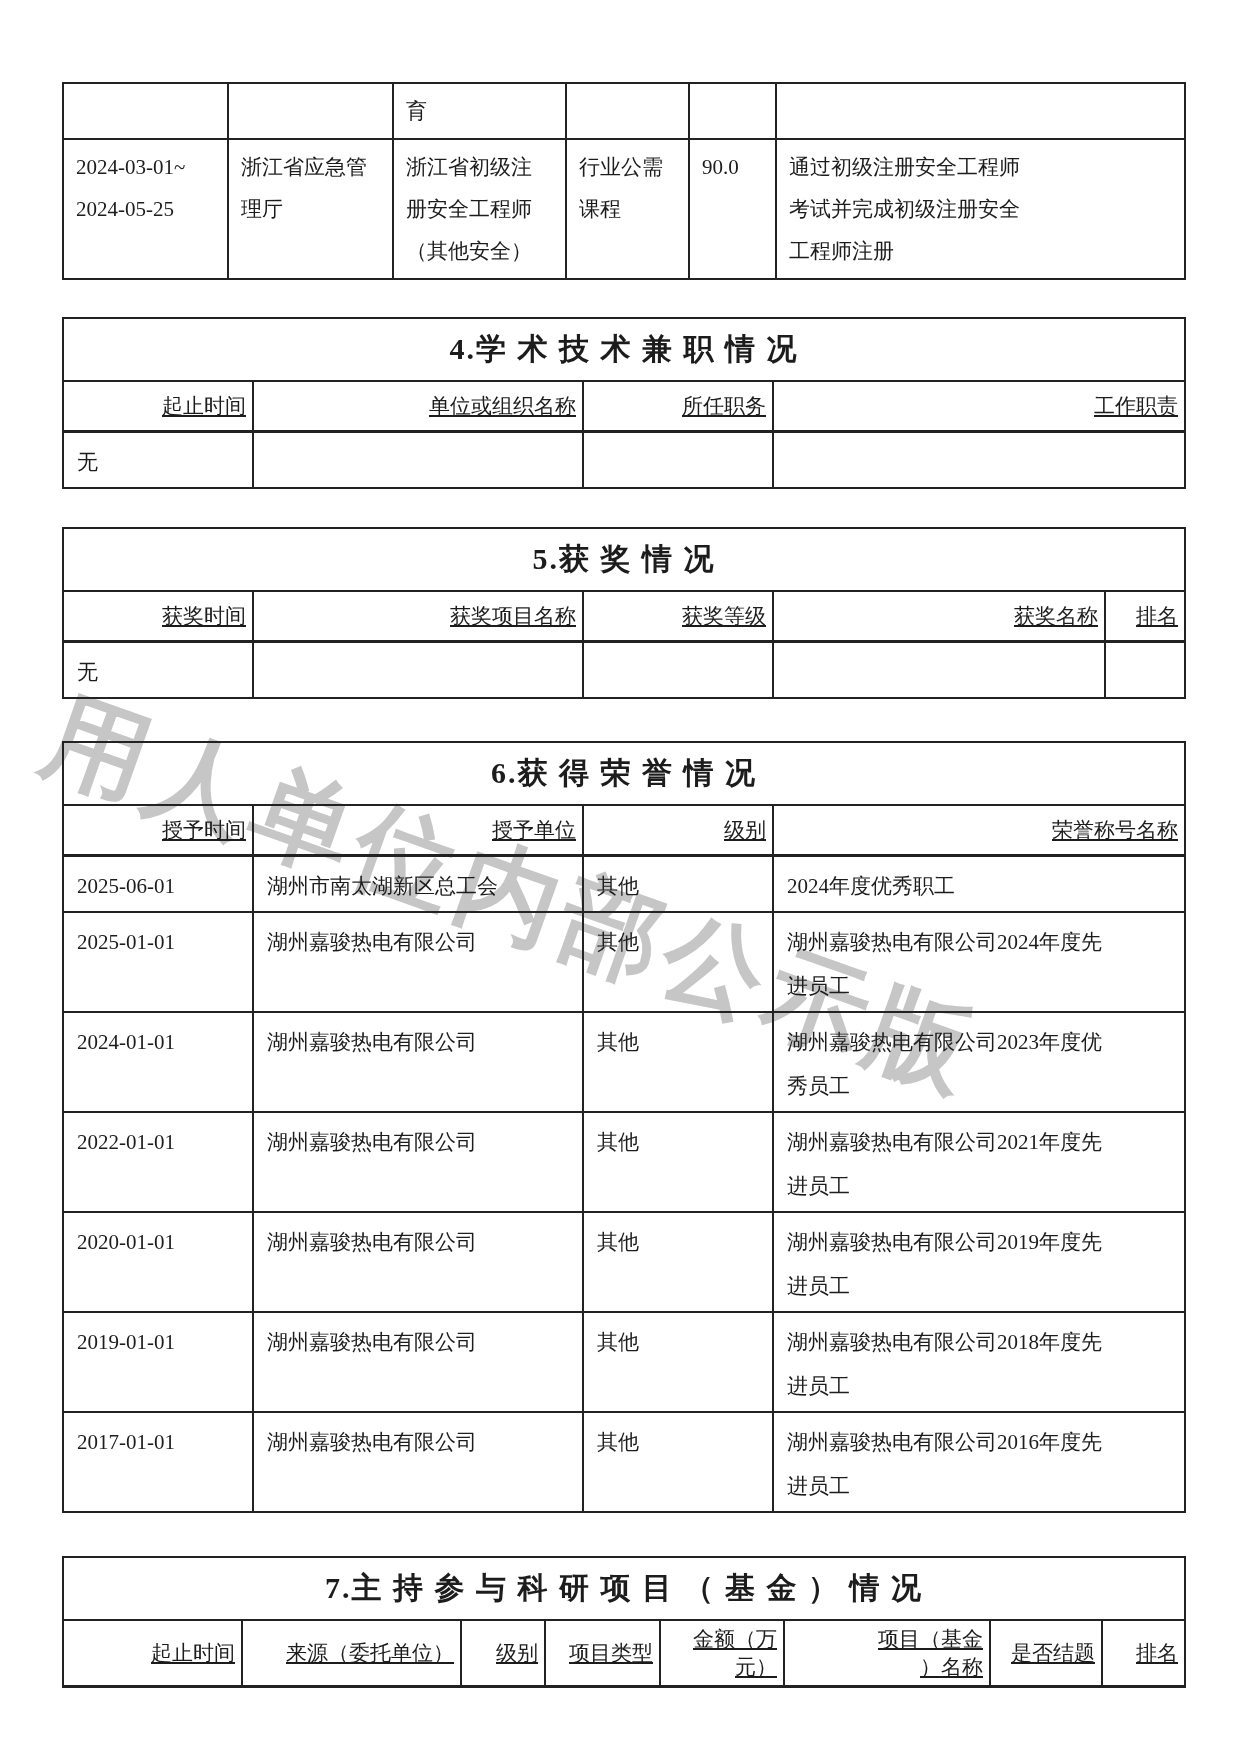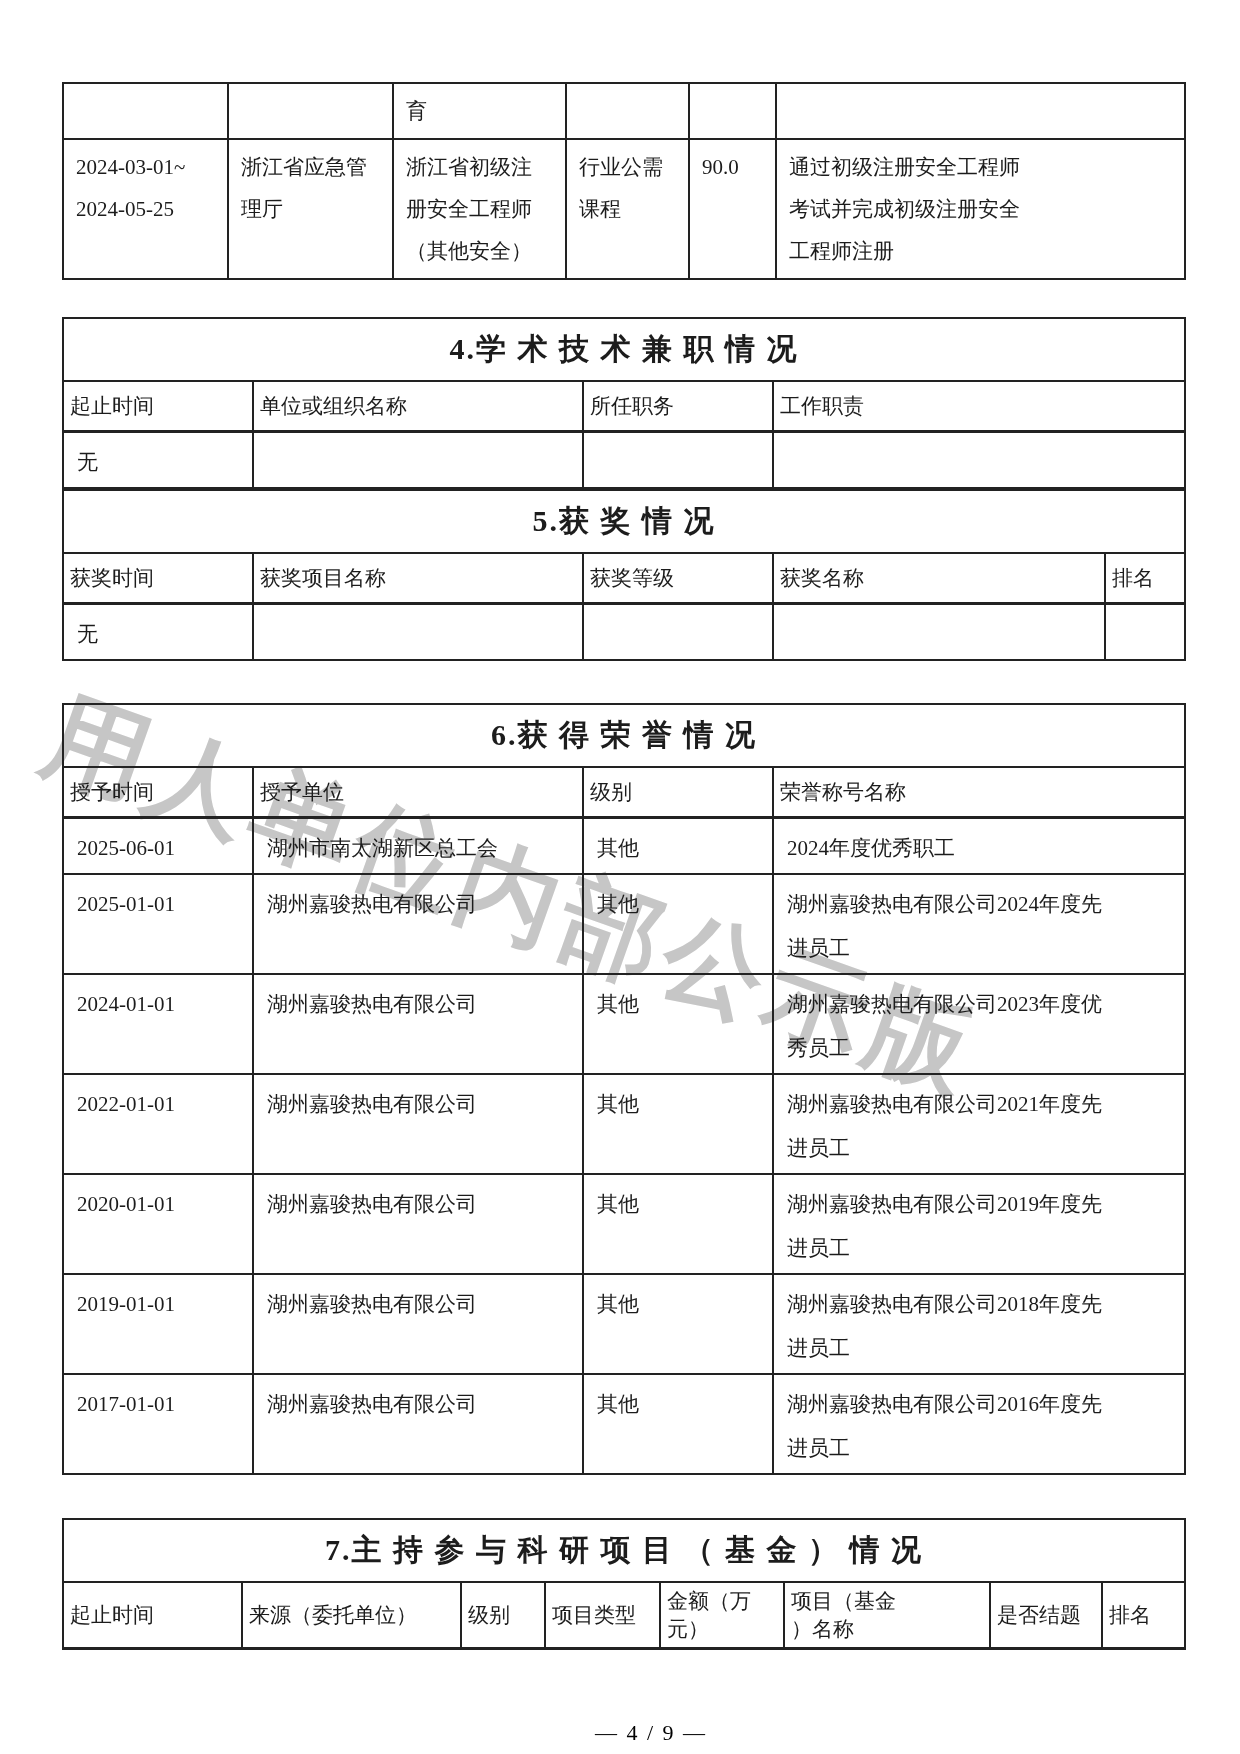--- a/index.html
+++ b/index.html
@@ -45,44 +45,45 @@
     overflow: hidden;
   }
   .title-cell {
     text-align: center;
     font-weight: bold;
     font-size: 30px;
     letter-spacing: 2px;
     padding: 10px 4px;
   }
   th.hdr {
-    text-align: left;
+    text-align: right;
     vertical-align: middle;
     padding: 10px 6px;
     border-bottom-width: 3px;
     white-space: pre-line;
+    text-decoration: underline;
   }
   td.cell {
     text-align: left;
     vertical-align: top;
     padding: 7px 13px 3px 13px;
     line-height: 44px;
     white-space: pre-line;
   }
   
   .t-cont td.cell { line-height: 42px; padding: 6px 12px; }
   .t-cont .r1 td { height: 54px; }
   .t-cont .r2 td { height: 140px; }
   .t4 .data td, .t5 .data td { height: 54px; }
   .t6 .single td { height: 56px; }
   .t6 .double td { height: 98px; }
   .t7 th.hdr { height: 64px; padding: 4px 6px; }
   .mt1 { margin-top: 82px; }
   .mt2 { margin-top: 37px; }
-  .mt3 { }
+  .mt3 { margin-top: 38px; }
   .mt4 { margin-top: 42px; }
   .mt5 { margin-top: 43px; }
   .footer {
     margin-top: 70px;
     text-align: center;
     font-size: 22px;
     color: #000000;
     letter-spacing: 2px;
   }
 </style>

